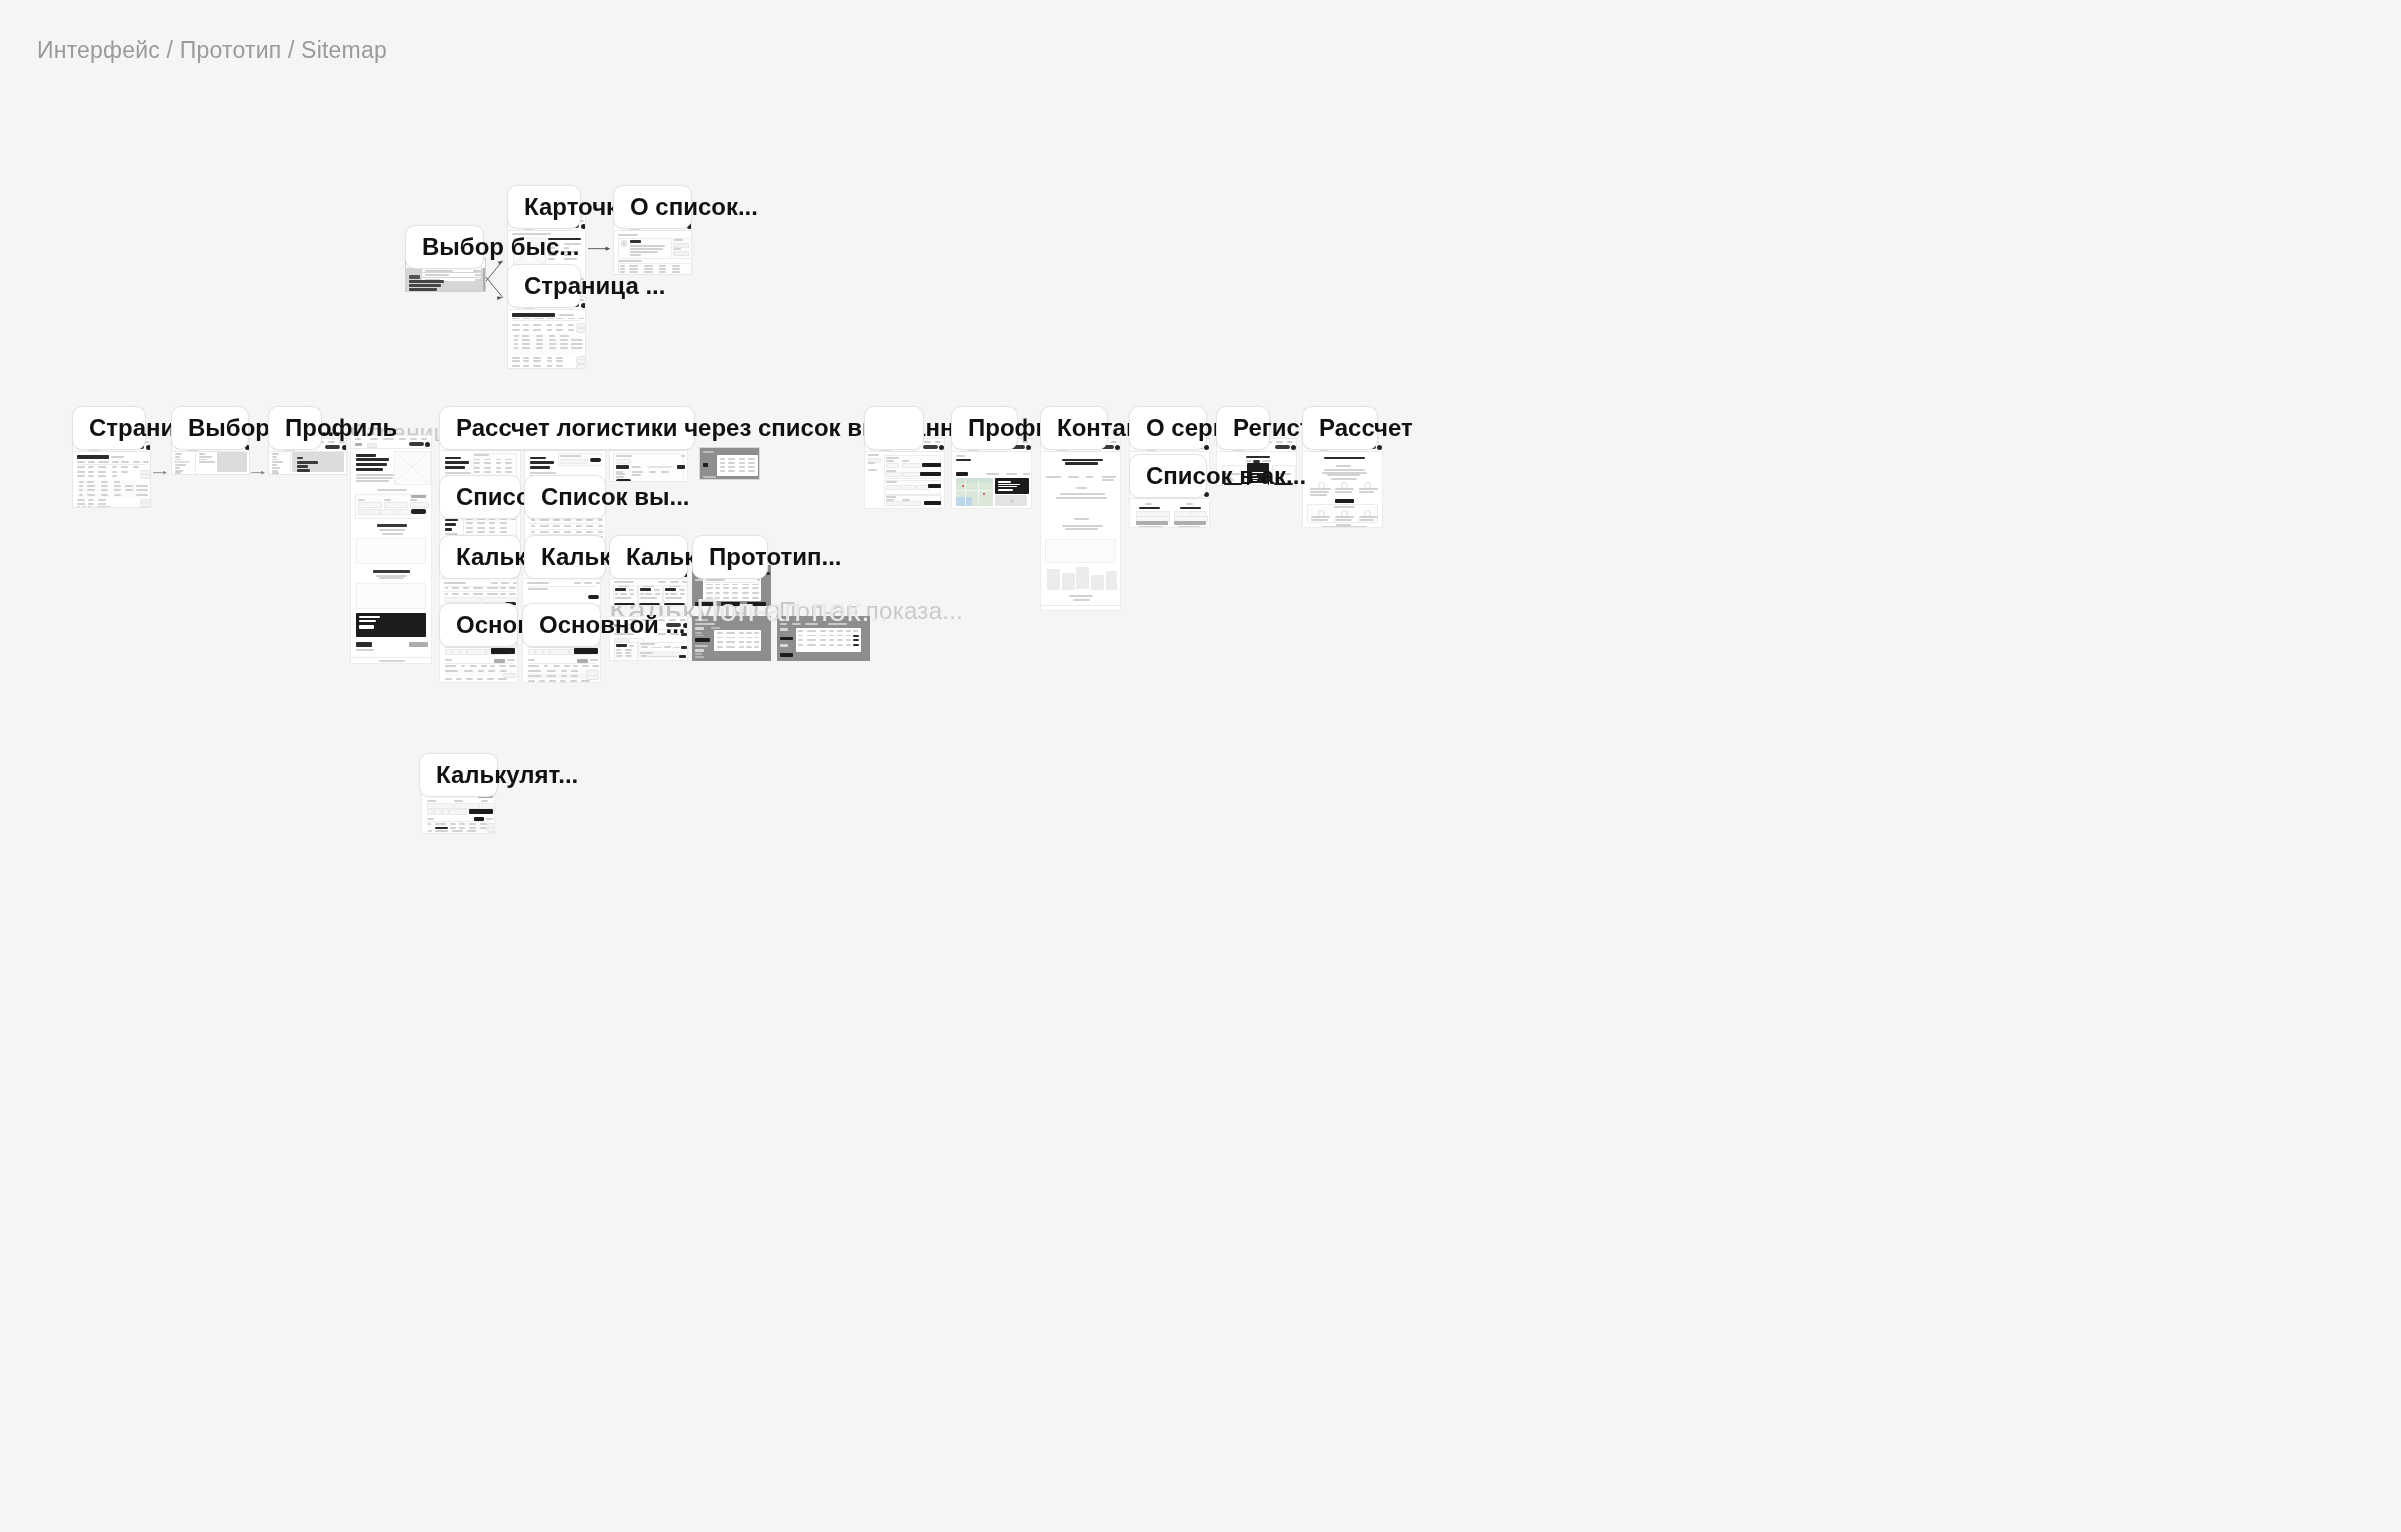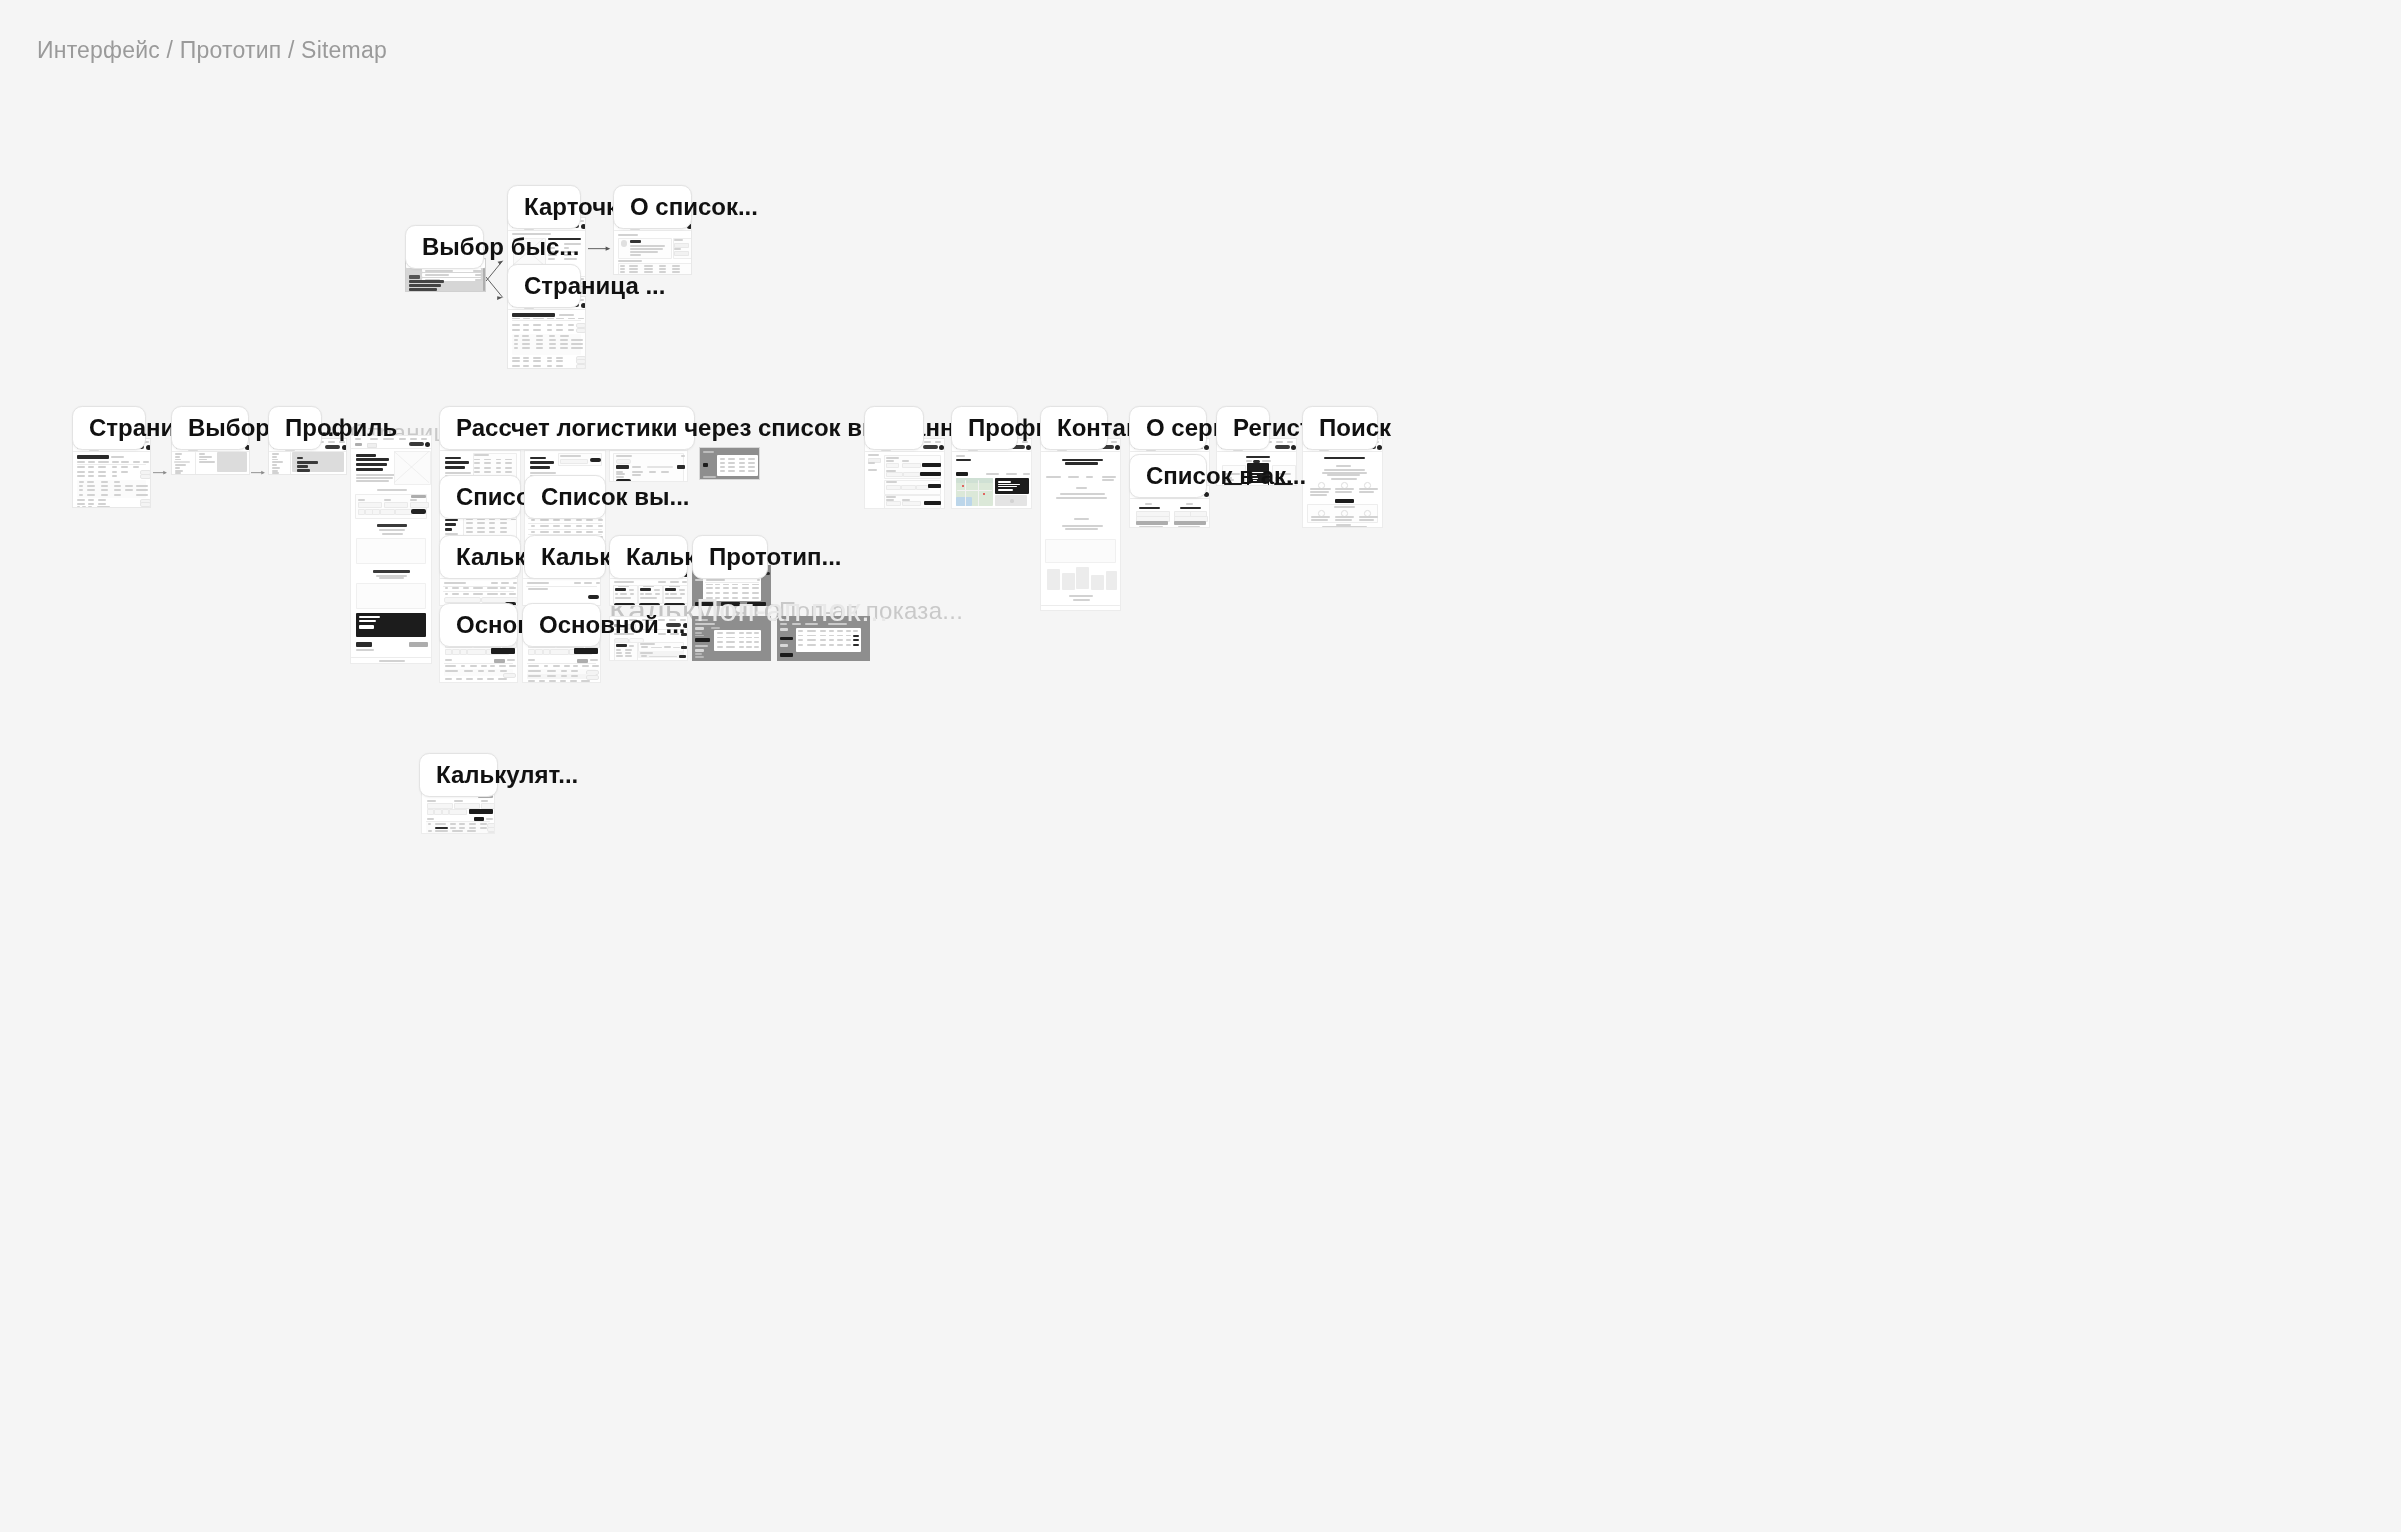--- a/index.html
+++ b/index.html
@@ -1273,21 +1273,21 @@
     <div class="wf w" style="left:32px;top:44px;width:18.6px;height:2.8px;"></div>
     <div class="wf card" style="left:55px;top:26px;width:22px;height:20.5px;"></div>
     <div style="position:absolute;left:59px;top:28px;font-size:4.7px;font-weight:700;color:#2b2b2b;"></div>
     <div class="wf txt" style="left:59px;top:34px;width:15px;"></div>
     <div class="wf txt" style="left:58px;top:38px;width:7.4px;"></div>
       <div class="wf txt" style="left:58px;top:40px;width:9.3px;"></div>
     <div class="wf txt" style="left:58px;top:43px;width:6.5px;"></div>
     <div class="wf k" style="left:57px;top:44px;width:18.6px;height:2.3px;"></div>
   </div>
 
-  <div class="pill" style="left:1302px;top:406px;width:76px;">Поиск</div>
+  <div class="pill" style="left:1302px;top:406px;width:76px;">Рассчет</div>
   <div class="thumb" style="left:1302px;top:438px;width:81px;height:90px;border:0.6px solid #ececec;">
     <div class="wf txt" style="left:3.7px;top:1.9px;width:6.5px;"></div>
       <div class="wf txt" style="left:18.6px;top:1.9px;width:8.4px;"></div>
     <div class="wf txt" style="left:32px;top:1.9px;width:11px;"></div>
       <div class="wf txt" style="left:48px;top:1.9px;width:6.5px;"></div>
     <div class="wf txt" style="left:59px;top:1.9px;width:7.4px;"></div>
       <div class="wf txt" style="left:70px;top:1.9px;width:5.6px;"></div>
     <div class="wf dd" style="left:3.7px;top:6.5px;width:7.4px;height:3.3px;"></div>
     <div class="wf" style="left:16px;top:6.5px;width:8.4px;height:3.3px;background:#efefef;border:0.5px solid #e4e4e4;"></div>
     <div class="wf dark" style="left:58px;top:6px;width:15px;height:4.2px;background:#3a3a3a;"></div>

